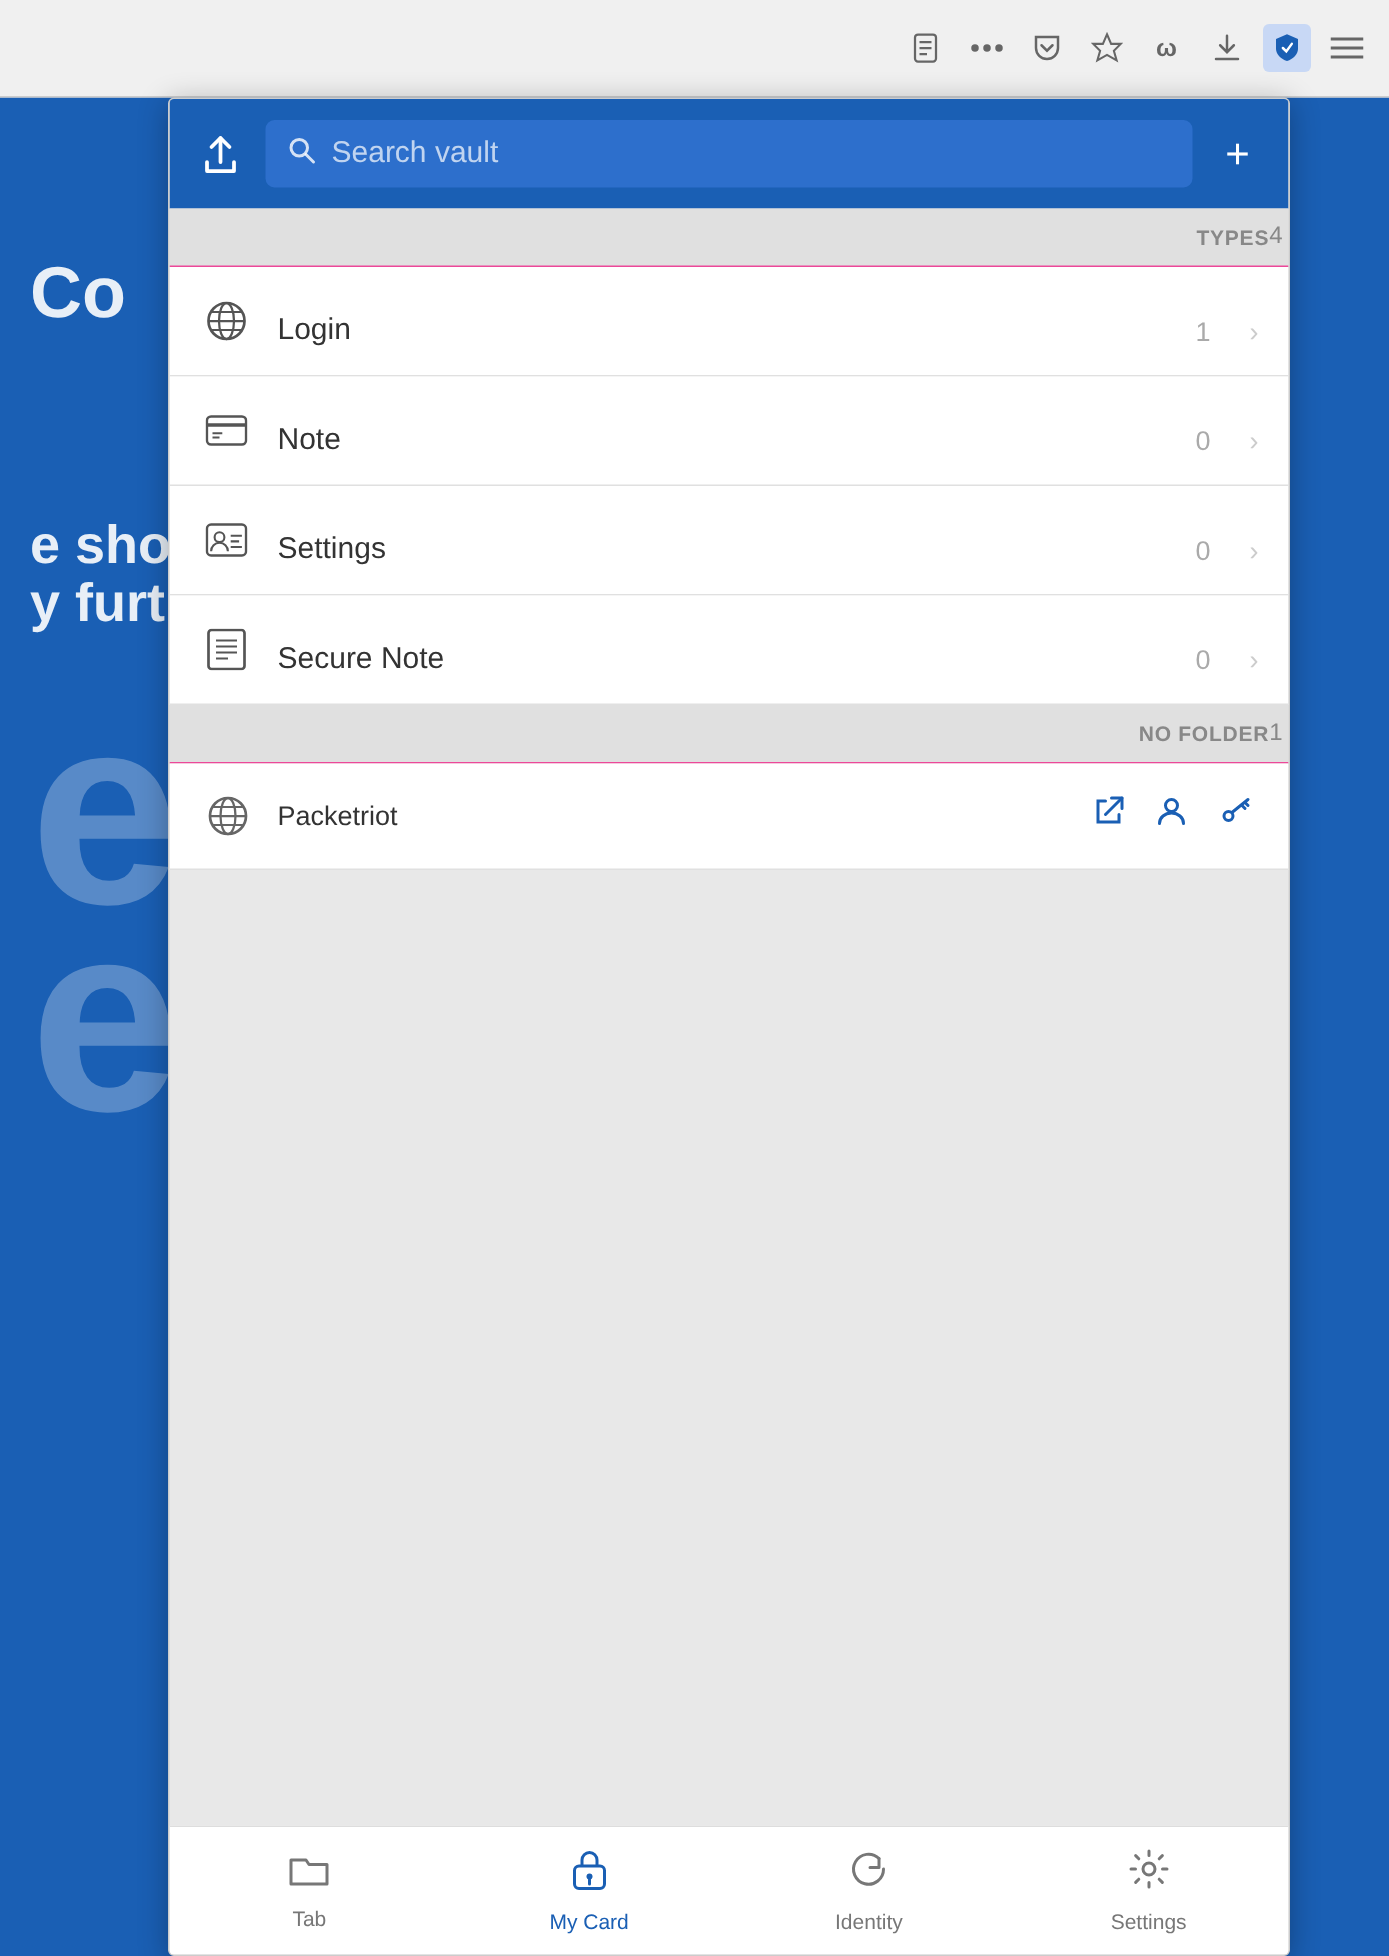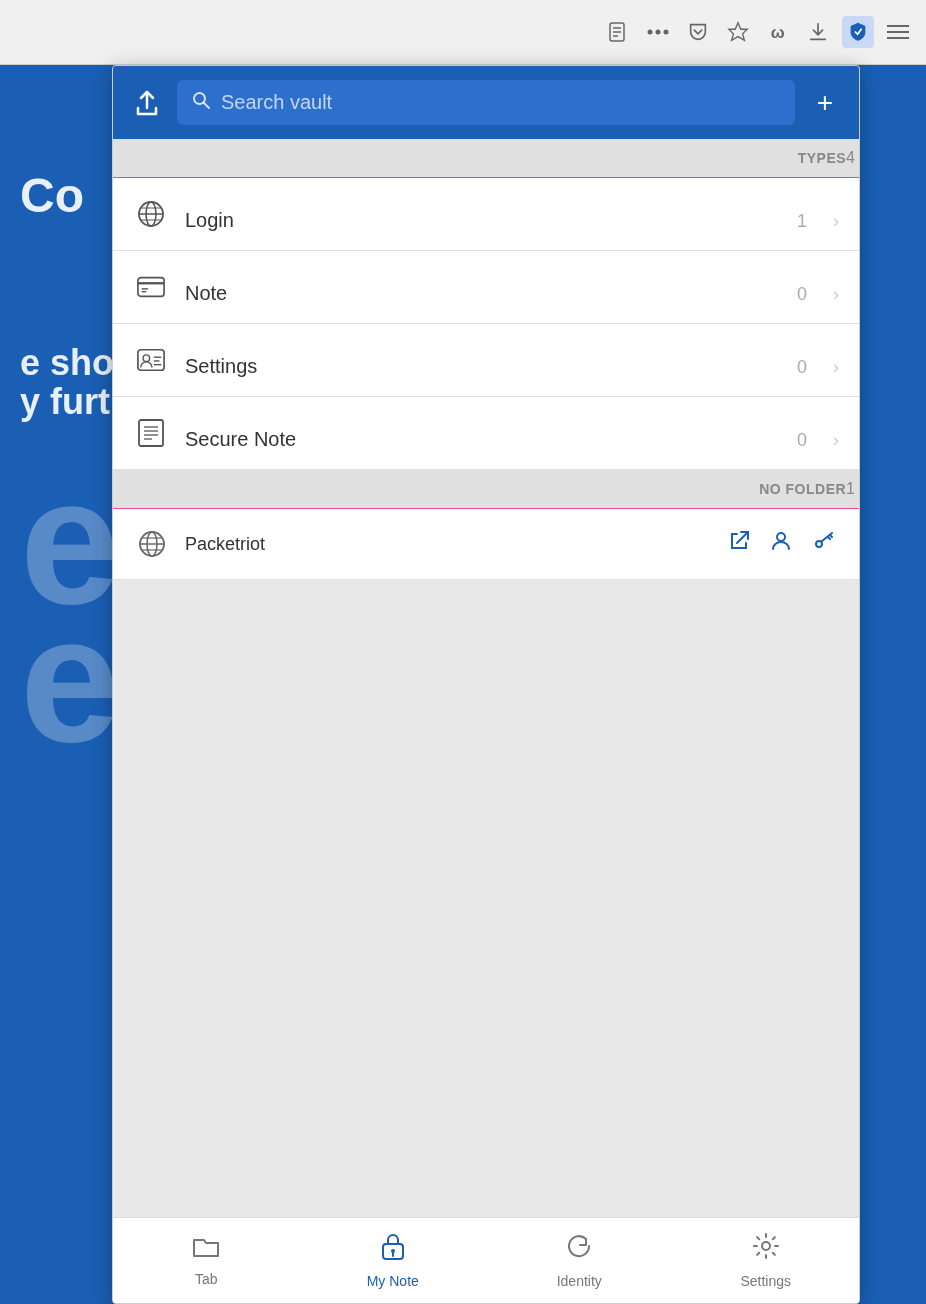--- a/index.html
+++ b/index.html
@@ -514,21 +514,21 @@
 
     <div class="nav-item active">
       <span class="nav-icon">
         <svg width="26" height="28" viewBox="0 0 26 28" fill="none">
           <rect x="3" y="12" width="20" height="15" rx="3" stroke="#1a5fb4" stroke-width="2" fill="none"></rect>
           <path d="M8 12V8a5 5 0 0 1 10 0v4" stroke="#1a5fb4" stroke-width="2" fill="none"></path>
           <circle cx="13" cy="19" r="2" fill="#1a5fb4"></circle>
           <line x1="13" y1="21" x2="13" y2="24" stroke="#1a5fb4" stroke-width="2" stroke-linecap="round"></line>
         </svg>
       </span>
-      <span class="nav-label" style="color:#1a5fb4;">My Note</span>
+      <span class="nav-label" style="color:#1a5fb4;">My Card</span>
     </div>
 
     <div class="nav-item">
       <span class="nav-icon">
         <svg width="28" height="28" viewBox="0 0 28 28" fill="none">
           <path d="M24 14a10 10 0 1 1-3-7" stroke="#777" stroke-width="2" stroke-linecap="round" fill="none"></path>
           <path d="M21 7v6h-6" stroke="#777" stroke-width="2" stroke-linecap="round" stroke-linejoin="round" fill="none"></path>
         </svg>
       </span>
       <span class="nav-label">Identity</span>

